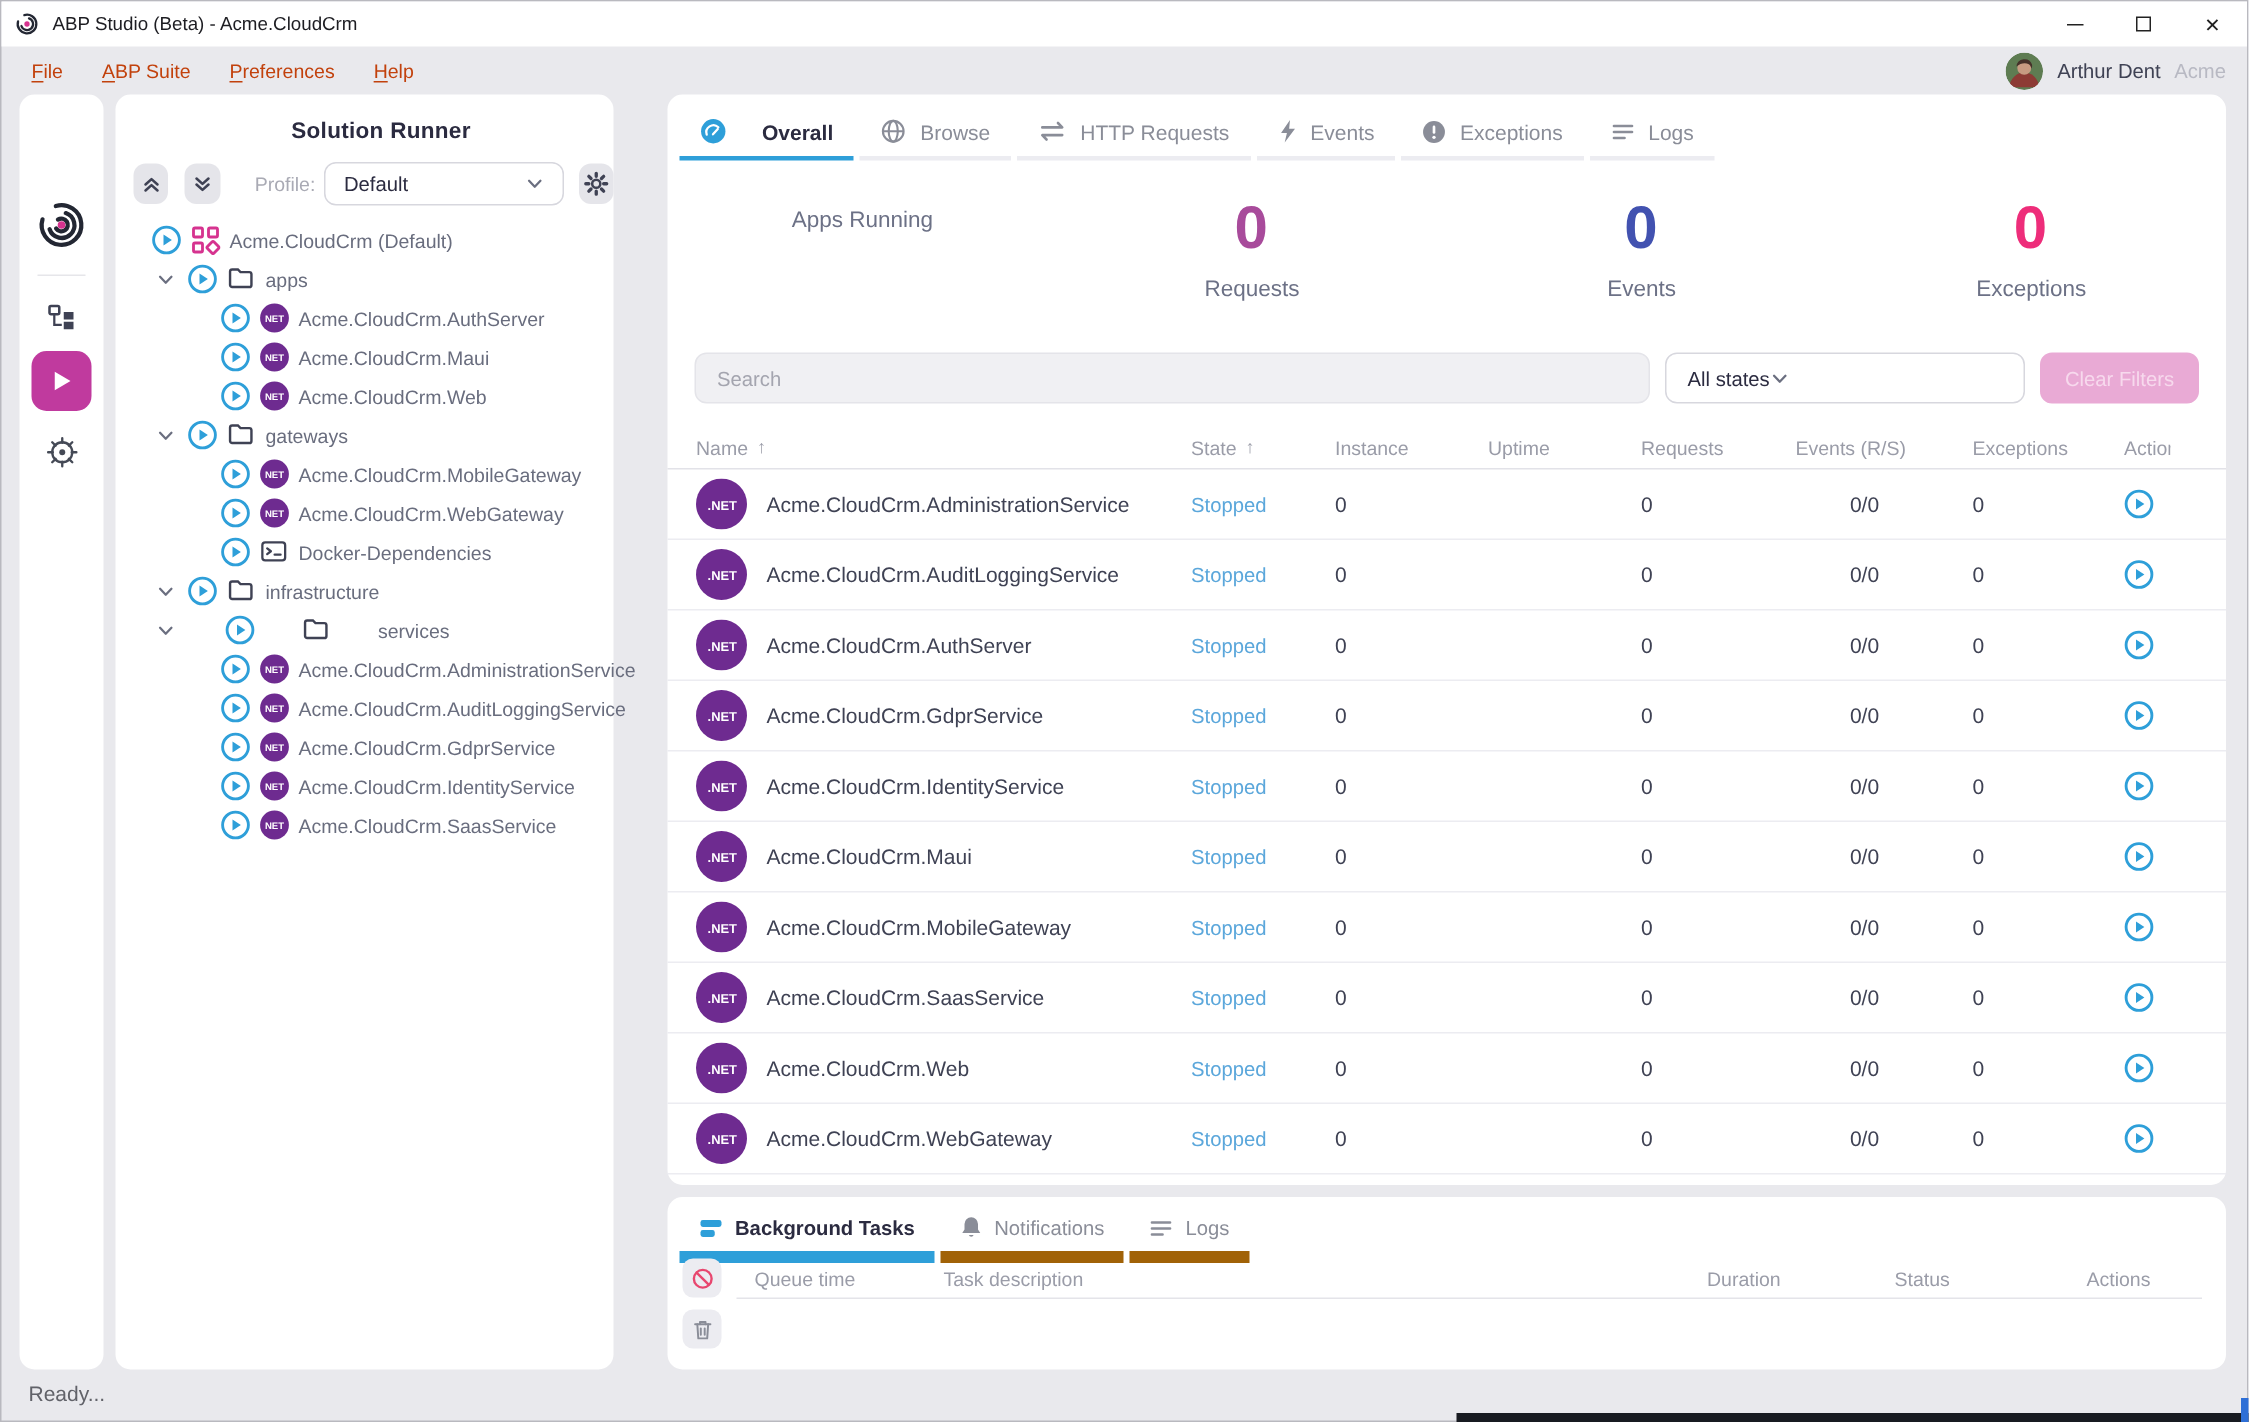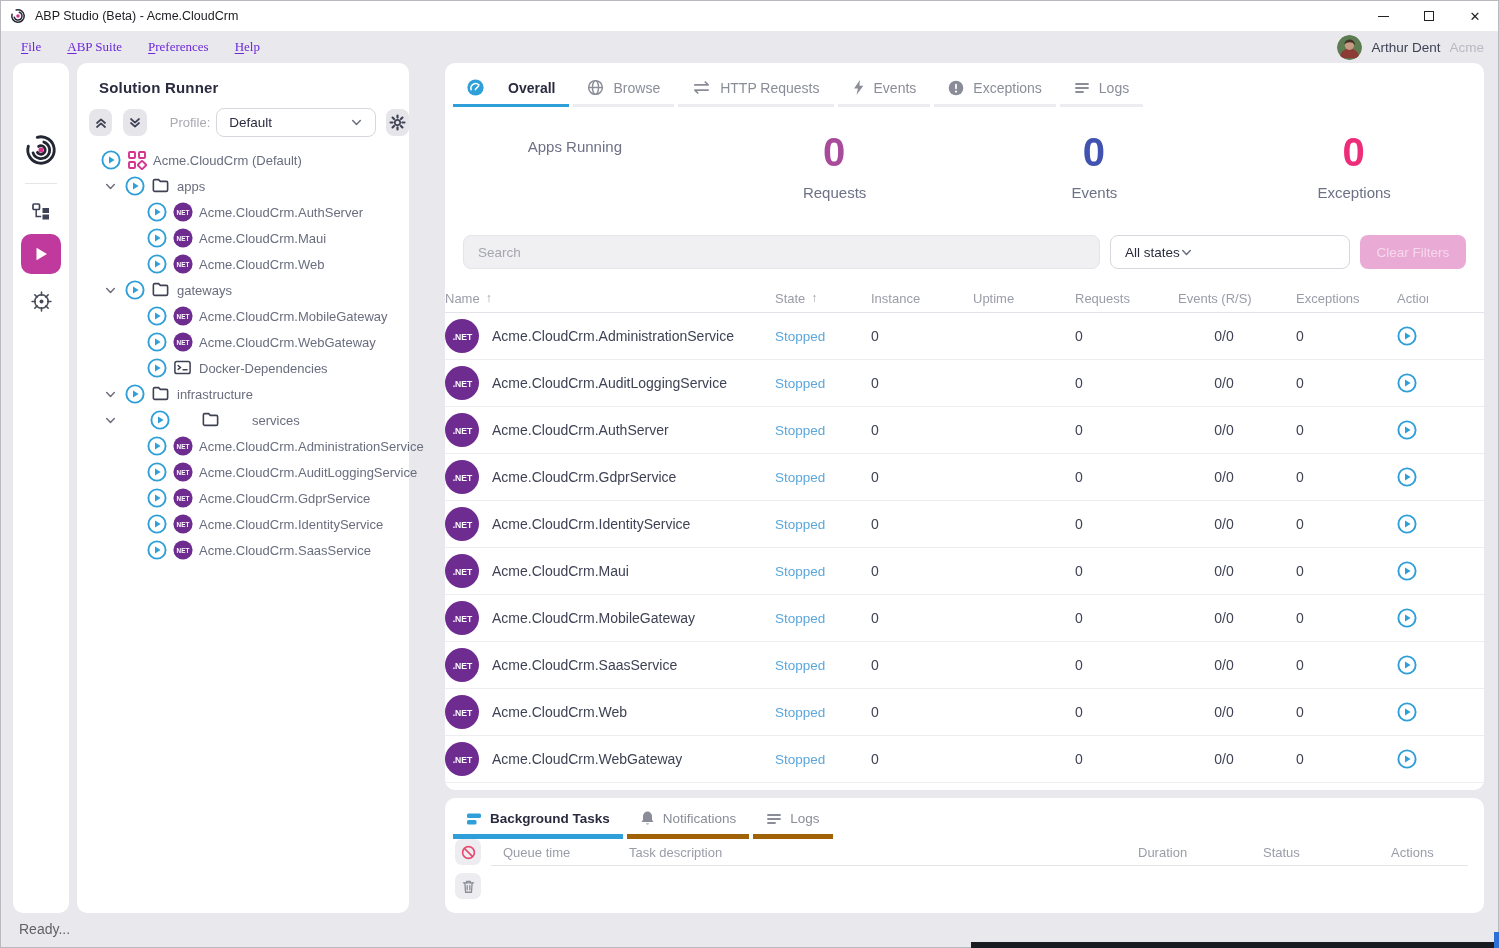--- a/index.html
+++ b/index.html
@@ -12,40 +12,40 @@
   .titlebar .app-ic { width:16px; height:16px; margin:0 9px 0 9px; display:inline-flex; }
   .titlebar .ttl { font-size:12.5px; color:#1d1d22; }
   .wctrls { position:absolute; right:0; top:0; height:30px; display:flex; }
   .wbtn { width:46px; height:30px; display:flex; align-items:center; justify-content:center; background:transparent; border:none; cursor:pointer; }
   .glyph-min { width:11px; height:0; border-top:1.4px solid #222; display:inline-block; }
   .glyph-max { width:10px; height:10px; border:1.4px solid #222; display:inline-block; }
   .glyph-close { font-size:13px; color:#222; line-height:1; }
 
   
   .menubar { position:absolute; left:0; top:30px; width:100%; height:32px; display:flex; align-items:center; padding-left:20px; }
-  .menu-item { font-size:13px; color:#6d28d9; margin-right:26px; cursor:pointer; background:none; border:none; font-family:Liberation Serif, serif; }
+  .menu-item { font-size:13px; color:#c2410c; margin-right:26px; cursor:pointer; background:none; border:none; font-family:Liberation Sans, sans-serif; }
   .menu-item .acc { text-decoration:underline; text-underline-offset:2px; }
   .userchip { position:absolute; right:14px; top:30px; height:32px; display:flex; align-items:center; gap:9px; }
   .avatar { width:25px; height:25px; border-radius:50%; overflow:hidden; display:inline-flex; }
   .uname { font-size:13.5px; color:#3f4254; }
   .uorg { font-size:13.5px; color:#b8b9c3; }
 
   
   .rail { position:absolute; left:12px; top:62px; width:56px; height:850px; background:#fff; border-radius:10px; }
   .rail-logo { position:absolute; left:11px; top:70px; width:34px; height:34px; }
   .rail-div { position:absolute; left:12px; top:120px; width:32px; border-top:1px solid #e6e6ea; }
   .rail-btn { position:absolute; left:8px; width:40px; height:40px; border:none; background:transparent; border-radius:10px; display:flex; align-items:center; justify-content:center; cursor:pointer; }
   .rail-btn.b1 { top:128px; }
   .rail-btn.b2 { top:171px; background:#c03a9e; }
   .rail-btn.b3 { top:218px; }
   .ic { display:inline-flex; align-items:center; justify-content:center; }
 
   
   .panel { position:absolute; background:#fff; border-radius:10px; }
-  .solution { left:76px; top:62px; width:332px; height:850px; }
+  .solution { left:76px; top:62px; width:332px; height:850px;text-align:center; }
   .main { left:444px; top:62px; width:1039px; height:727px; }
   .bottom { left:444px; top:797px; width:1039px; height:115px; }
 
   
   .sr-title { font-size:15px; font-weight:700; color:#2b2b40; padding:16px 0 0 22px; letter-spacing:.2px; }
   .sr-ctrls { display:flex; align-items:center; margin:12px 0 0 12px; }
   .sq-btn { width:27px; height:27px; border:none; border-radius:8px; background:#e5e5ea; display:flex; align-items:center; justify-content:center; cursor:pointer; margin-right:11px; }
   .profile-lbl { font-size:13px; color:#a9aab4; margin:0 6px 0 12px; }
   .profile-sel { width:180px; height:29px; background:#fff; border:1px solid #d7d7de; border-radius:8px; display:flex; align-items:center; justify-content:space-between; padding:0 12px; font-size:13.5px; color:#2b2b40; cursor:pointer; }
   .gear-btn { width:27px; height:27px; border:none; border-radius:8px; background:#e5e5ea; display:flex; align-items:center; justify-content:center; cursor:pointer; margin-left:10px; }
@@ -69,37 +69,37 @@
   .stat-lbl { font-size:15px; color:#6c7186; margin-top:9px; }
 
   
   .filters { display:flex; gap:10px; margin:14px 18px 0 18px; }
   .search { flex:1; height:34px; background:#f0f0f3; border:1px solid #e4e4e9; border-radius:8px; padding:0 14px; font-size:13.5px; color:#3f4254; font-family:inherit; outline:none; }
   .search::placeholder { color:#a4a5af; }
   .state-sel { width:240px; height:34px; background:#fff; border:1px solid #d7d7de; border-radius:8px; display:flex; align-items:center; justify-content:flex-start; padding:0 14px; font-size:13.5px; color:#2b2b40; cursor:pointer; }
   .clear-btn { width:106px; height:34px; border:none; border-radius:8px; background:#e9aad5; color:#f7d9ed; font-size:13.5px; font-family:inherit; cursor:default; }
 
   
-  .tgrid { display:grid; grid-template-columns:330px 96px 102px 102px 103px 118px 101px 1fr; align-items:center; padding-left:0; }
+  .tgrid { display:grid; grid-template-columns:330px 96px 102px 102px 103px 118px 101px 1fr; align-items:center; padding-left:19px; }
   .thead { margin-top:15px; height:29px; border-bottom:1px solid #e2e2e8; }
   .th { font-size:13px; color:#9a9ca8; display:flex; align-items:center; gap:6px; }
   .hdr-clip { white-space:nowrap; overflow:hidden; display:inline-block; }
   .clip-req { max-width:58px; } .clip-exc { max-width:73px; } .clip-act { max-width:31px; }
   .sort { font-size:12px; color:#9a9ca8; }
   .trow { height:47px; border-bottom:1px solid #ececf1; }
   .c { font-size:14px; color:#3f4254; }
   .c.ev { text-align:center; padding-right:26px; }
   .name-cell { display:flex; align-items:center; gap:13px; }
   .net-badge { width:34px; height:34px; flex:0 0 34px; }
   .state-val { font-size:13.5px; color:#5ba7db; }
   .act-btn { background:none; border:none; cursor:pointer; width:24px; height:24px; display:inline-flex; padding:0; }
 
   
   .btabs { display:flex; padding:7px 0 0 8px; }
-  .btab { display:flex; align-items:center; gap:8px; padding:5px 13px 7px 13px; border-bottom:5px solid #a16207; margin-right:4px; cursor:pointer; }
+  .btab { display:flex; align-items:center; gap:8px; padding:5px 13px 7px 13px; border-bottom:8px solid #a16207; margin-right:4px; cursor:pointer; }
   .btab .tab-lbl { font-size:13.5px; color:#8a8d98; }
   .btab.active { border-bottom-color:#2e9fd9; }
   .btab.active .tab-lbl { color:#2b2b40; font-weight:600; }
   .side-btn { position:absolute; left:10px; width:26px; height:26px; border:none; border-radius:7px; background:#ececf1; display:flex; align-items:center; justify-content:center; cursor:pointer; }
   .side-btn.s1 { top:41px; } .side-btn.s2 { top:75px; }
   .bt-head { position:absolute; left:46px; top:41px; width:977px; height:27px; border-bottom:1px solid #e4e4e9; display:grid; grid-template-columns:126px 509px 125px 128px 1fr; align-items:center; padding-left:12px; }
   .bt-head .th { font-size:13px; color:#9a9ca8; }
 
   
   .statusbar { position:absolute; left:18px; top:920px; font-size:14px; color:#616269; }

